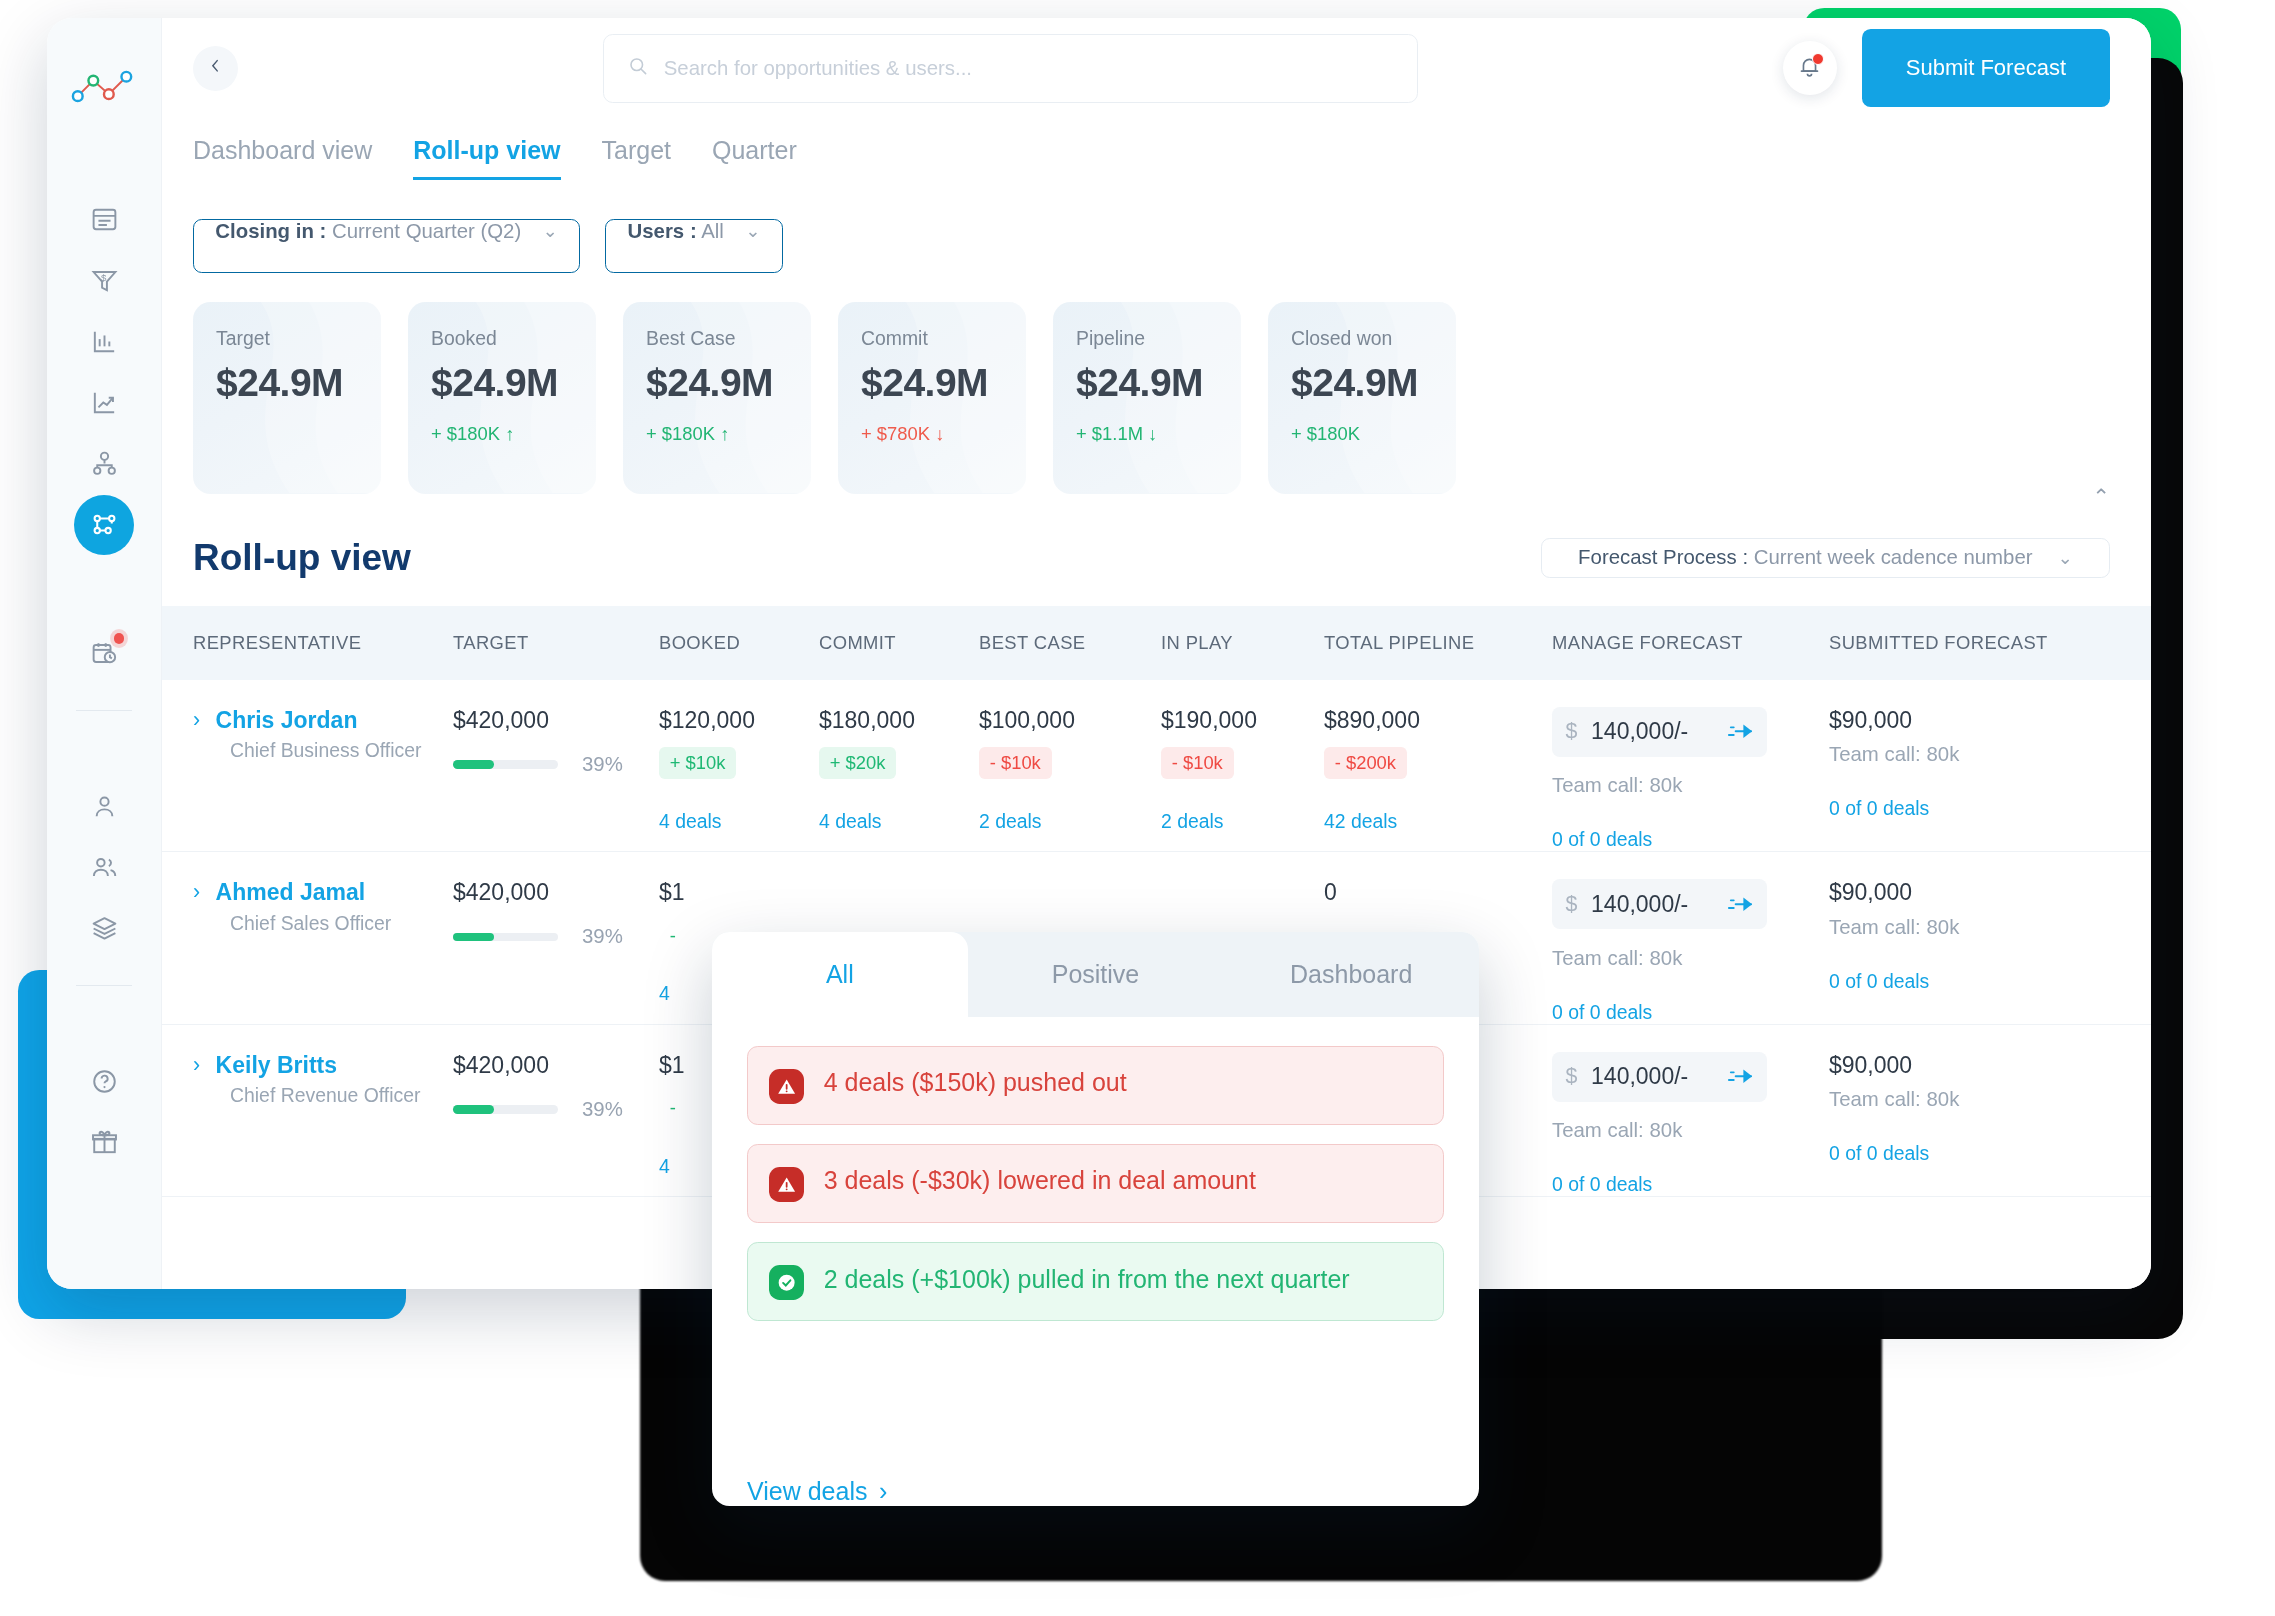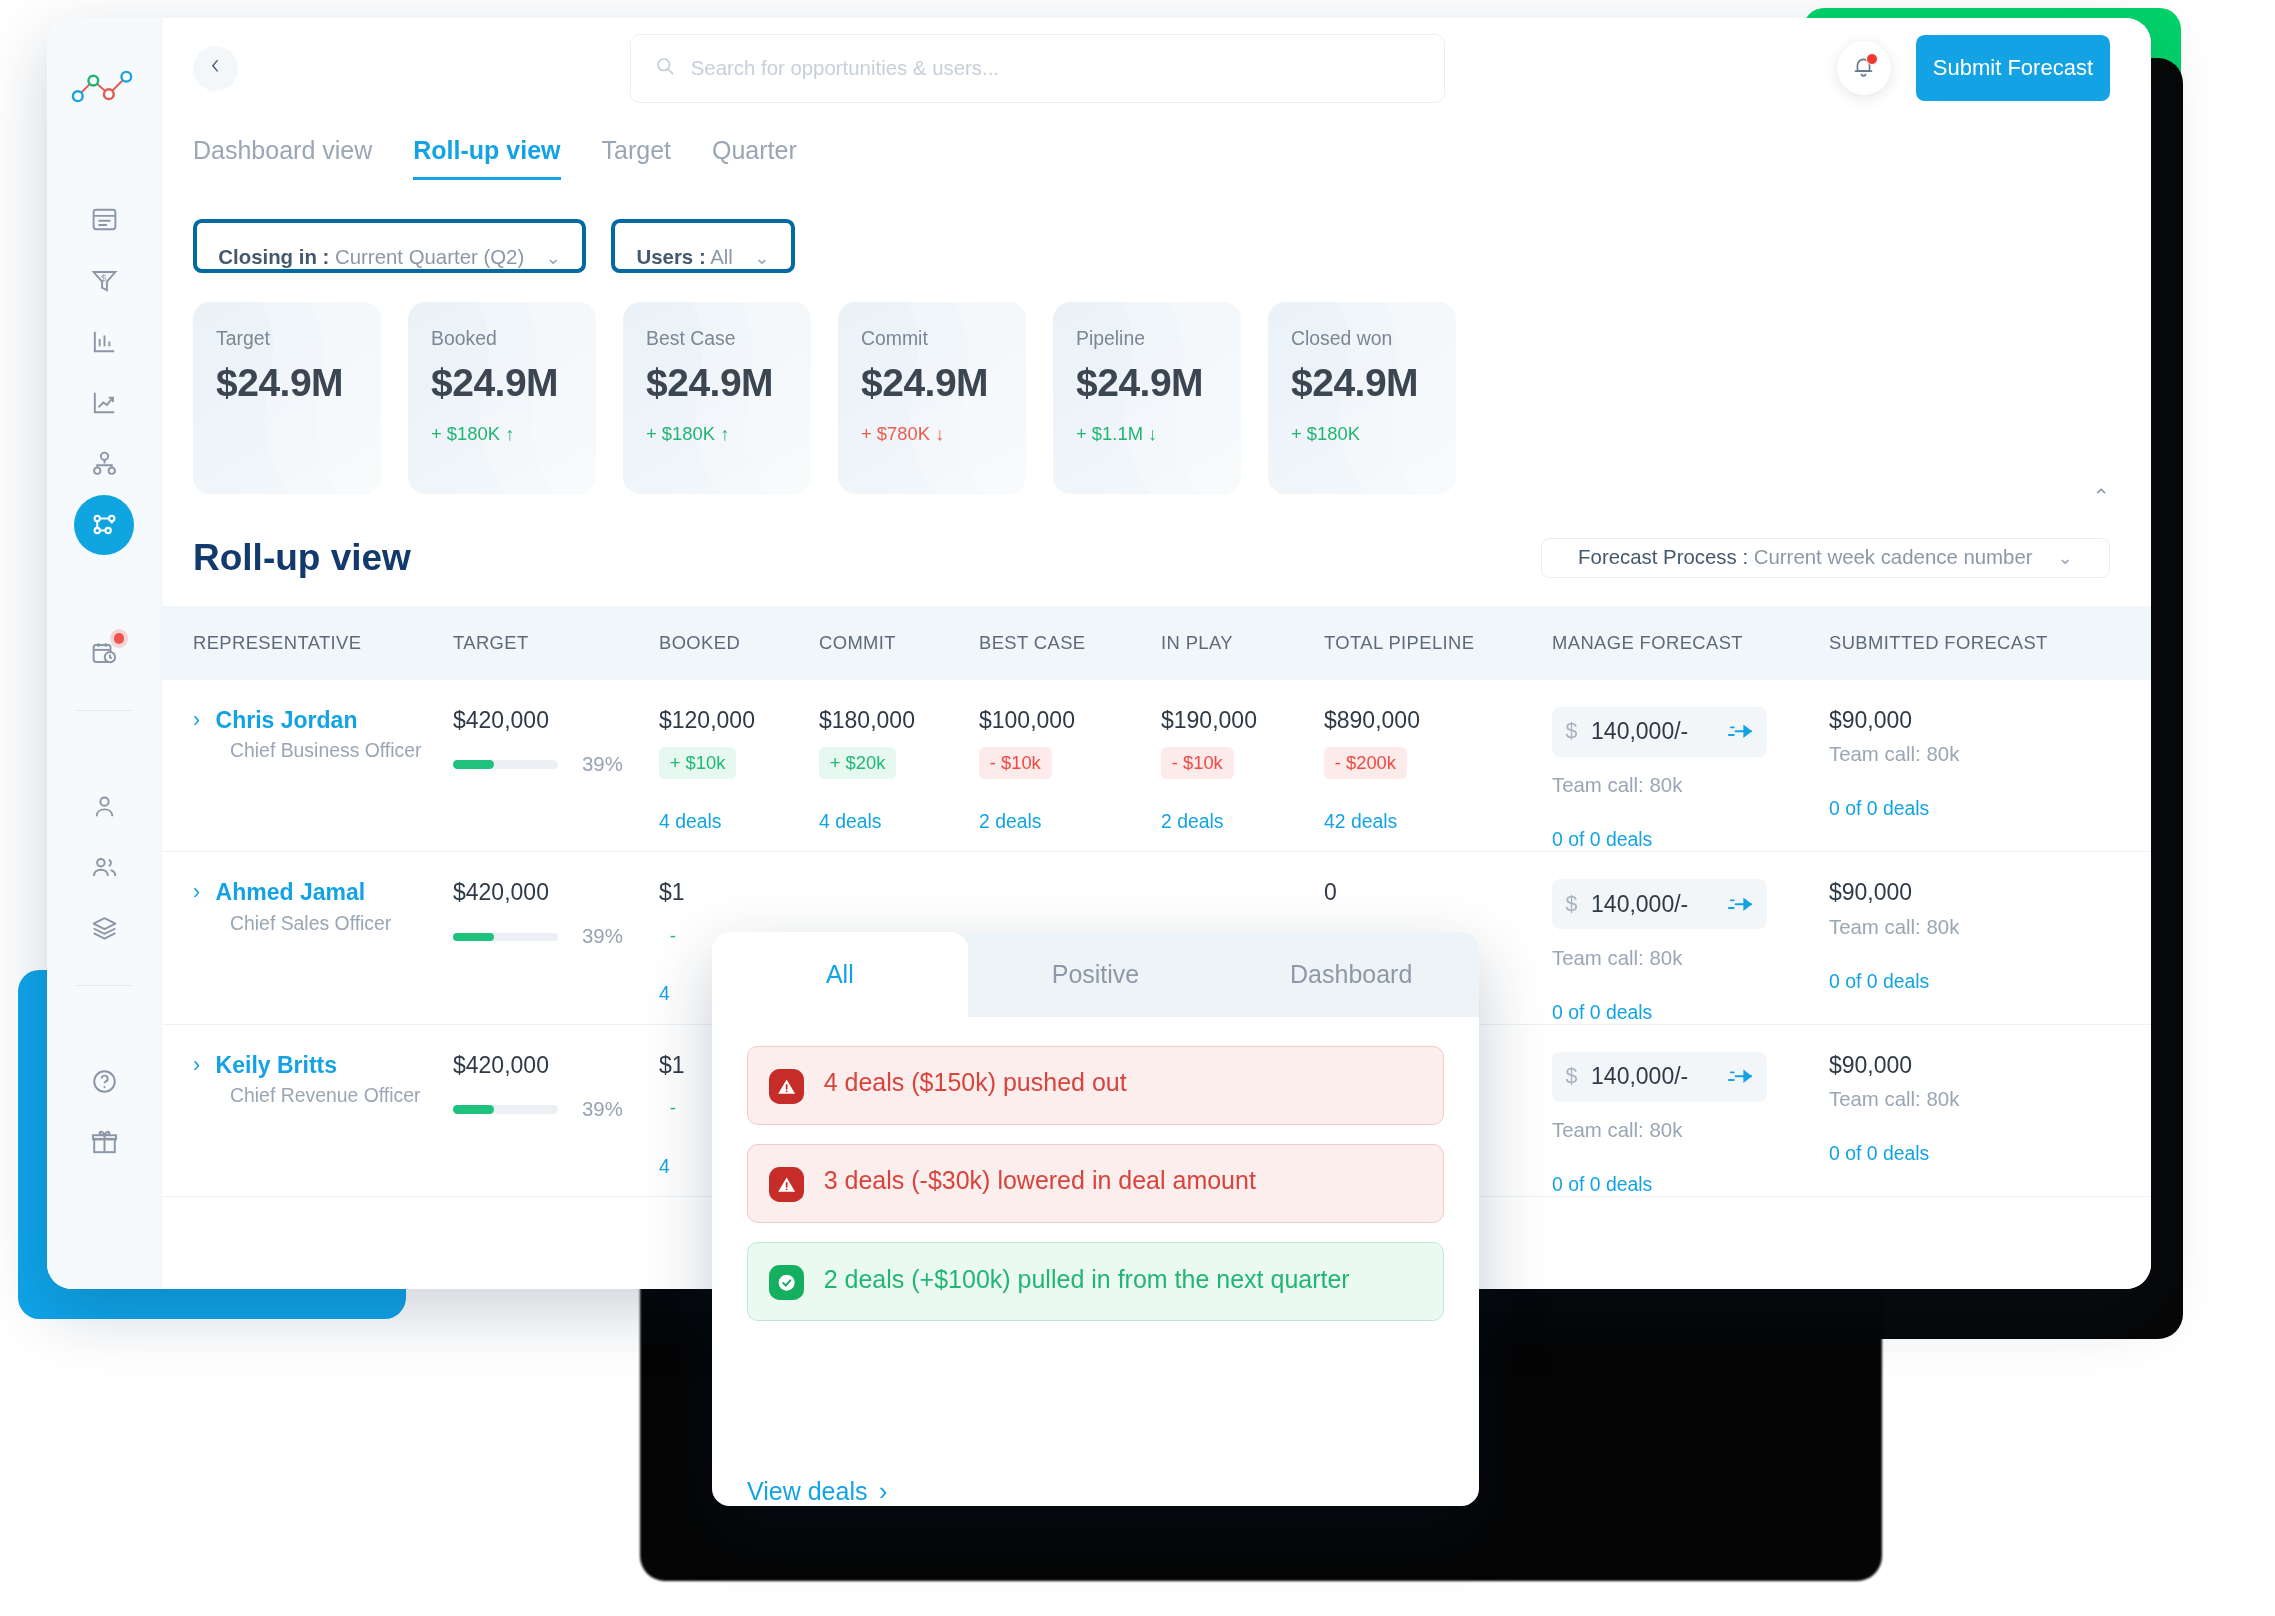--- a/index.html
+++ b/index.html
@@ -95,38 +95,38 @@
     box-shadow: 0 2.9px 13.6px rgba(20,40,70,.12);
     display: flex; align-items: center; justify-content: center; position: relative;
     color: #67788b;
   }
   .bell svg { width: 25px; height: 25px; }
   .bell .pip {
     position: absolute; top: 11.6px; right: 12.6px; width: 12.6px; height: 12.6px;
     border-radius: 50%; background: #f0392f; border: 1.9px solid #fff;
   }
   .submit-btn {
-    height: 66px; padding: 0 17px; border-radius: 8.7px; border: 0;
+    height: 78px; padding: 0 44px; border-radius: 8.7px; border: 0;
     background: #13a3e4; color: #fff; font-size: 22px;
     font-family: "Liberation Sans", sans-serif; cursor: pointer;
   }
 
   
   .tabs { display: flex; gap: 41px; padding: 17.5px 0 0 31px; }
   .tab {
     font-size: 25px; color: #9aa6b4; padding-bottom: 11.6px;
     border-bottom: 3.9px solid transparent; cursor: pointer;
   }
   .tab.active { color: #13a3e4; font-weight: bold; border-bottom-color: #13a3e4; }
 
   
   .filters { display: flex; gap: 25px; padding: 39px 0 0 31px; }
   .filter {
-    height: 54px; border: 4px solid #0369a1; border-radius: 8.7px;
-    display: flex; align-items: flex-end; gap: 21.3px; padding: 0 21.3px;
+    height: 54px; border: 1px solid #0369a1; border-radius: 8.7px;
+    display: flex; align-items: flex-start; gap: 21.3px; padding: 0 21.3px;
     font-size: 20.4px; color: #8c98a8; background: #fff;
   }
   .filter b { color: #44586e; font-weight: bold; }
   .chev { color: #9aa7b5; font-size: 18.4px; }
 
   
   .kpis { display: flex; gap: 27px; padding: 29px 0 0 31px; }
   .kpi {
     width: 188px; height: 192px; border-radius: 17.5px; position: relative;
     overflow: hidden; padding: 25px 0 0 23px;

